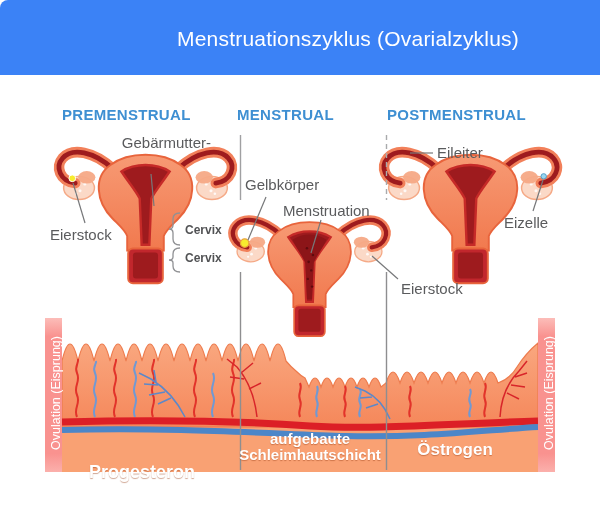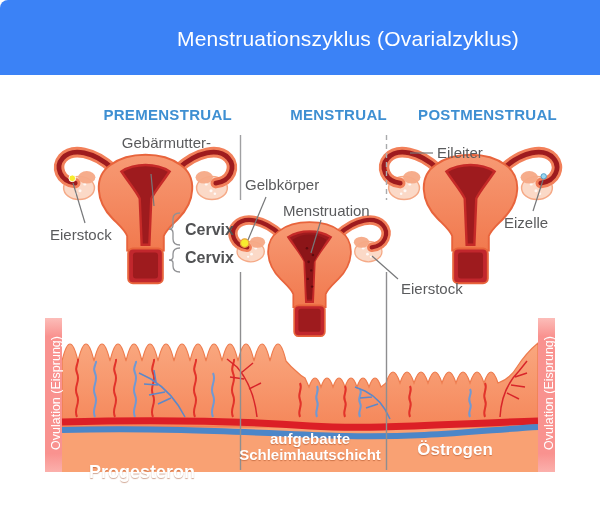--- a/index.html
+++ b/index.html
@@ -2,28 +2,28 @@
 <html><head>
 <meta charset="utf-8">
 <style>
   html,body{margin:0;padding:0;background:#fff;}
   .canvas{position:relative;width:600px;height:511px;background:#fff;overflow:hidden;
           font-family:"Liberation Sans",sans-serif;}
   .header{position:absolute;left:0;top:0;width:600px;height:75px;background:#3b82f6;
           border-radius:8px 8px 0 0;padding-left:48px;}
   .header h1{margin:0;padding-top:27px;text-align:center;color:#fff;font-size:21px;
           font-weight:400;letter-spacing:.2px;}
-  .section-title{position:absolute;top:106px;height:18px;text-align:right;color:#3E8FD2;
+  .section-title{position:absolute;top:106px;height:18px;text-align:left;color:#3E8FD2;
           font-size:15px;font-weight:bold;letter-spacing:.3px;}
   .st-pre{left:62px;width:170px;}
   .st-men{left:237px;width:150px;}
   .st-post{left:387px;width:170px;}
   .lbl{position:absolute;color:#5A5B5D;font-size:15px;line-height:16px;z-index:6;}
   .lbl-center{text-align:right;}
-  .lbl-bold{font-weight:bold;color:#515254;font-size:16px;}
+  .lbl-bold{font-weight:bold;color:#515254;font-size:12px;}
   .uterus-svg{position:absolute;z-index:3;}
   .overlay-svg{position:absolute;left:0;top:0;z-index:5;pointer-events:none;}
   .chart-svg{position:absolute;left:45px;top:315px;z-index:1;}
   .phase-lbl{position:absolute;z-index:6;color:#fff;font-weight:bold;text-align:center;
           text-shadow:0 1px 1px rgba(150,60,20,.45);}
   .ph-prog{left:62px;top:444px;width:160px;font-size:18px;margin-top:18px;}
   .ph-lining{left:232px;top:431px;width:156px;font-size:15px;line-height:16px;}
   .ph-oest{left:392px;top:440px;width:126px;font-size:17px;}
   .vlabel{position:absolute;z-index:6;width:146px;height:16px;color:#fff;font-size:12.5px;
           text-align:center;transform:rotate(-90deg);transform-origin:0 0;white-space:nowrap;}

